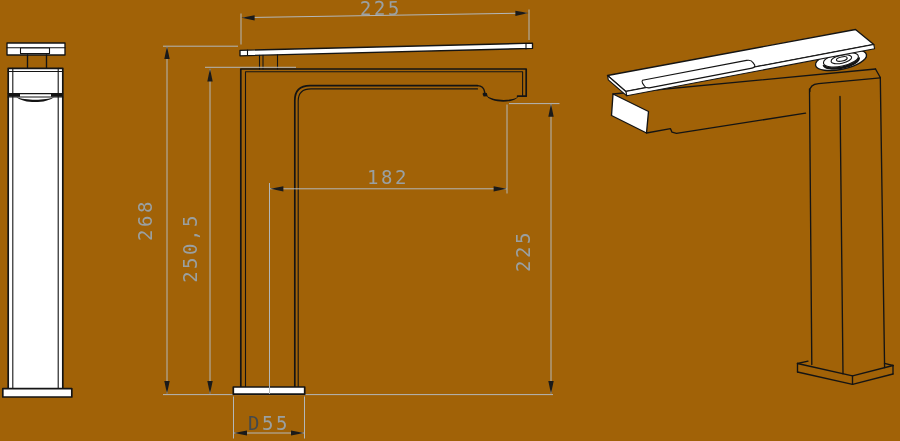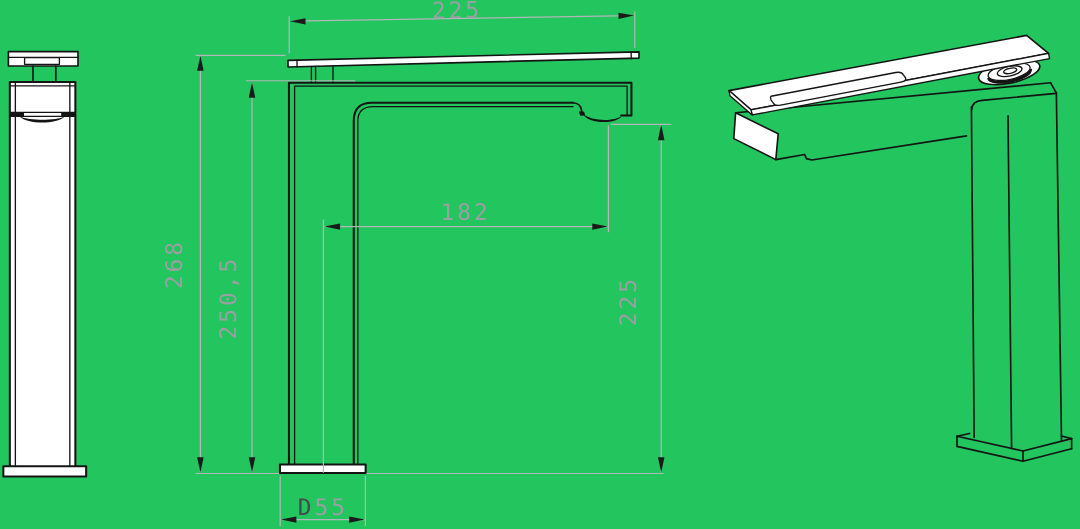--- a/index.html
+++ b/index.html
@@ -1,16 +1,16 @@
 <!DOCTYPE html>
 <html><head>
 <meta charset="utf-8">
 <style>
   html,body{margin:0;padding:0;background:#fff;}
-  .canvas{position:relative;width:900px;height:441px;background:#22c55e;overflow:hidden;}
+  .canvas{position:relative;width:900px;height:441px;background:#a16207;overflow:hidden;}
   svg{display:block;}
   .dimtext{font-family:"DejaVu Sans Mono","Liberation Mono",monospace;
            font-size:19px;letter-spacing:2.5px;fill:#9aa0a2;font-weight:400;}
   .dimtext-dark{fill:#44494c;}
   .outline{stroke:#141414;fill:none;stroke-linecap:round;stroke-linejoin:round;}
   .thin{stroke-width:1.1;}
   .mid{stroke-width:1.35;}
   .thick{stroke-width:1.7;}
   .whitefill{fill:#ffffff;}
   .darkfill{fill:#141414;stroke:none;}

